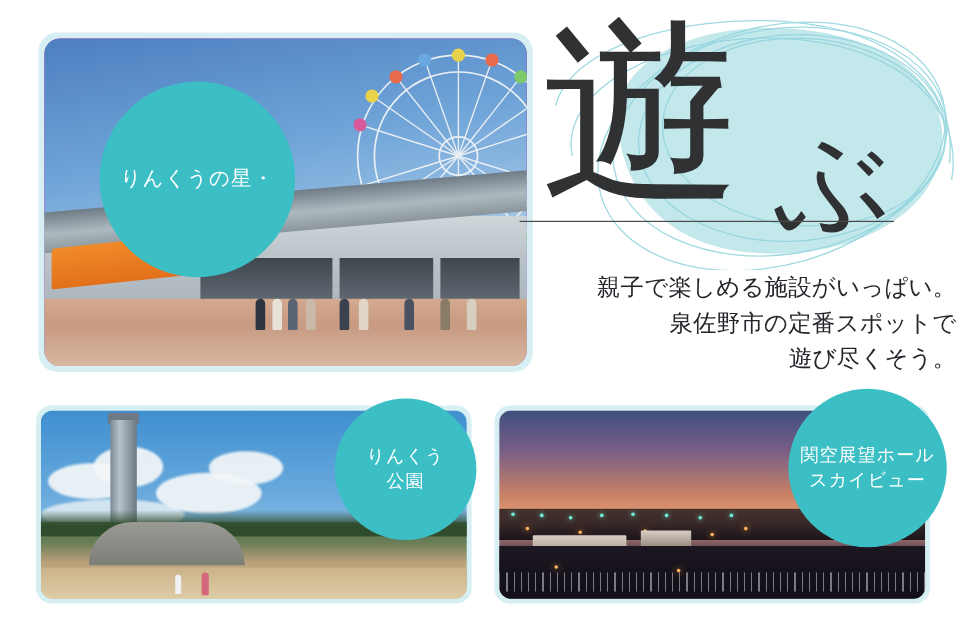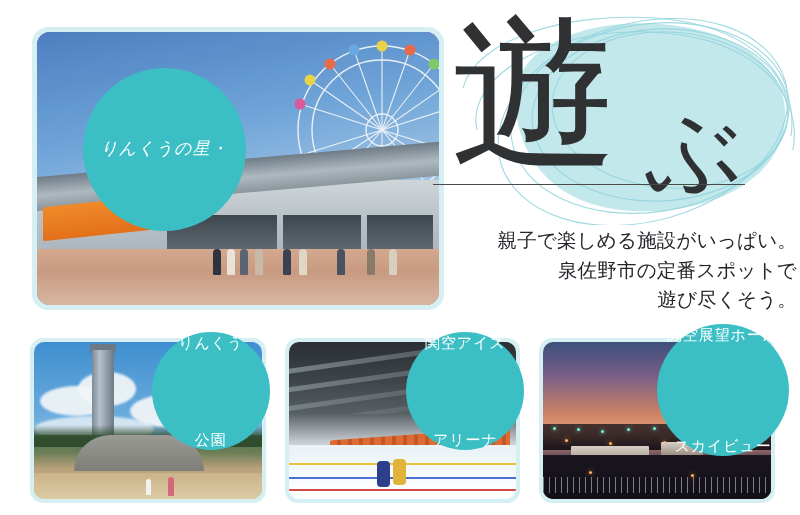--- a/index.html
+++ b/index.html
@@ -16,21 +16,20 @@
   .deco svg{display:block;}
 
   
   .hero-frame{
     position:absolute;left:32px;top:27px;width:412px;height:283px;
     background:#d6eff2;border-radius:16px;padding:5px;box-sizing:border-box;
   }
   .hero-photo{
     position:relative;width:100%;height:100%;border-radius:13px;overflow:hidden;
     background:#a21caf;
-    font-style:italic;
   }
   
   .sky{position:absolute;inset:0;background:linear-gradient(170deg,#4d7fc0 0%,#6fa4d8 35%,#a9cbe8 68%,#cfe2f0 100%);}
   
   .fw{position:absolute;right:-40px;top:6px;width:235px;height:215px;}
   
   .mall{position:absolute;left:0;right:0;bottom:0;height:125px;background:linear-gradient(180deg,#cfd6da 0%,#b9c2c8 30%,#9aa4ab 100%);}
   .mall-roof{position:absolute;left:0;bottom:94px;width:100%;height:34px;background:linear-gradient(180deg,#6f7c86 0%,#aeb8bf 55%,#8b959c 100%);transform:skewY(-5deg);transform-origin:left bottom;}
   .awning{position:absolute;left:6px;bottom:70px;width:118px;height:34px;background:linear-gradient(180deg,#f08a2a 0%,#e2701a 100%);border-radius:3px 10px 2px 2px;transform:skewY(-6deg);}
   .glass{position:absolute;bottom:28px;height:62px;background:linear-gradient(180deg,rgba(40,48,56,.85),rgba(90,100,110,.6));}
@@ -74,21 +73,21 @@
   .desc div{white-space:nowrap;text-align:right;}
 
   
   .thumbs{position:absolute;left:30px;top:338px;width:745px;height:165px;display:flex;gap:19px;}
   .thumb-frame{
     position:relative;width:100%;height:100%;
     background:#d6eff2;border-radius:13px;padding:4px;box-sizing:border-box;
   }
   .thumb-wrap{position:relative;flex:1 1 0;}
   .thumb-photo{position:relative;width:100%;height:100%;border-radius:10px;overflow:hidden;}
-  .thumb-badge{right:-4px;top:-6px;width:118px;height:118px;font-size:15px;justify-content:space-between;}
+  .thumb-badge{right:-4px;top:-6px;width:118px;height:118px;font-size:15px;}
   .thumb-badge.wide{width:132px;height:132px;right:-14px;top:-14px;font-size:15px;}
 
   
   .park-sky{position:absolute;inset:0;background:linear-gradient(180deg,#3f8fd0 0%,#69aadd 45%,#9cc8e6 75%,#b9d6e8 100%);}
   .cloud{position:absolute;background:#f2f6f8;border-radius:50%;filter:blur(1px);opacity:.93;}
   .tower{position:absolute;left:58px;top:8px;width:22px;height:108px;background:linear-gradient(90deg,#7d8a95 0%,#b6c2cb 35%,#8d99a3 70%,#6d7a85 100%);}
   .tower-top{position:absolute;left:56px;top:2px;width:26px;height:9px;background:#6d7a85;}
   .park-ground{position:absolute;left:0;right:0;bottom:0;height:64px;background:linear-gradient(180deg,#4e6b4a 0%,#6c7f58 28%,#b8a079 52%,#d7c49a 100%);}
   .stair{position:absolute;left:40px;bottom:28px;width:130px;height:36px;background:linear-gradient(180deg,#9a9a94 0%,#7e7e78 100%);border-radius:60px 60px 0 0;}
   .trees{position:absolute;left:0;right:0;bottom:52px;height:22px;background:linear-gradient(180deg,rgba(46,74,44,.0),#2f4c2d 60%);}
@@ -232,43 +231,20 @@
           <div class="ppl" style="left:112px;bottom:4px;height:16px;width:5px;background:#f0f2f4;"></div>
           <div class="ppl" style="left:134px;bottom:3px;height:19px;width:6px;background:#d4687a;"></div>
         </div>
         <div class="badge thumb-badge">
           <span>りんくう</span>
           <span>公園</span>
         </div>
       </div>
     </div>
 
-    <div class="thumb-wrap">
-      <div class="thumb-frame">
-        <div class="thumb-photo">
-          <div class="arena-ceil"></div>
-          <div class="beam" style="left:-10px;top:14px;width:200px;"></div>
-          <div class="beam" style="left:-10px;top:32px;width:210px;"></div>
-          <div class="beam" style="left:-10px;top:50px;width:220px;"></div>
-          <div class="beam" style="left:-10px;top:66px;width:230px;"></div>
-          <div class="arena-wall"></div>
-          <div class="seats"></div>
-          <div class="ice"></div>
-          <div class="ice-line" style="bottom:34px;background:#e8c23a;"></div>
-          <div class="ice-line" style="bottom:20px;background:#4a6fd0;"></div>
-          <div class="ice-line" style="bottom:8px;background:#d04a4a;"></div>
-          <div class="skater" style="left:88px;background:#2c3e8c;"></div>
-          <div class="skater" style="left:104px;bottom:14px;background:#e0b33a;"></div>
-        </div>
-        <div class="badge thumb-badge">
-          <span>関空アイス</span>
-          <span>アリーナ</span>
-        </div>
-      </div>
-    </div>
 
     <div class="thumb-wrap">
       <div class="thumb-frame">
         <div class="thumb-photo">
           <div class="dusk"></div>
           <div class="runway"></div>
           <div class="rlight" style="left:10px;top:54%;"></div>
           <div class="rlight" style="left:34px;top:55%;"></div>
           <div class="rlight" style="left:58px;top:56%;"></div>
           <div class="rlight" style="left:84px;top:55%;"></div>

